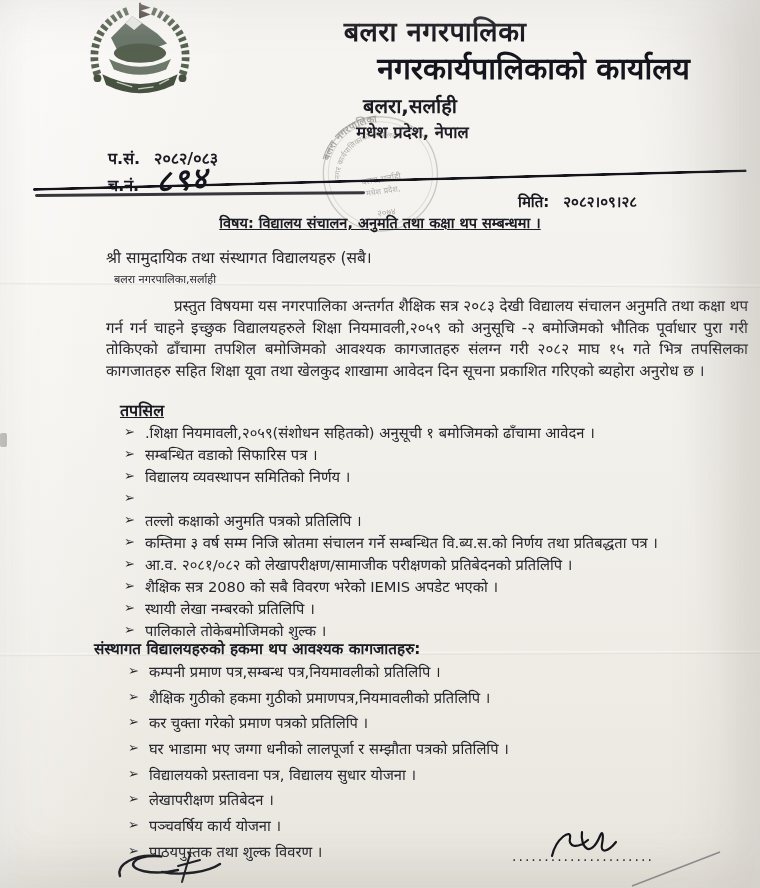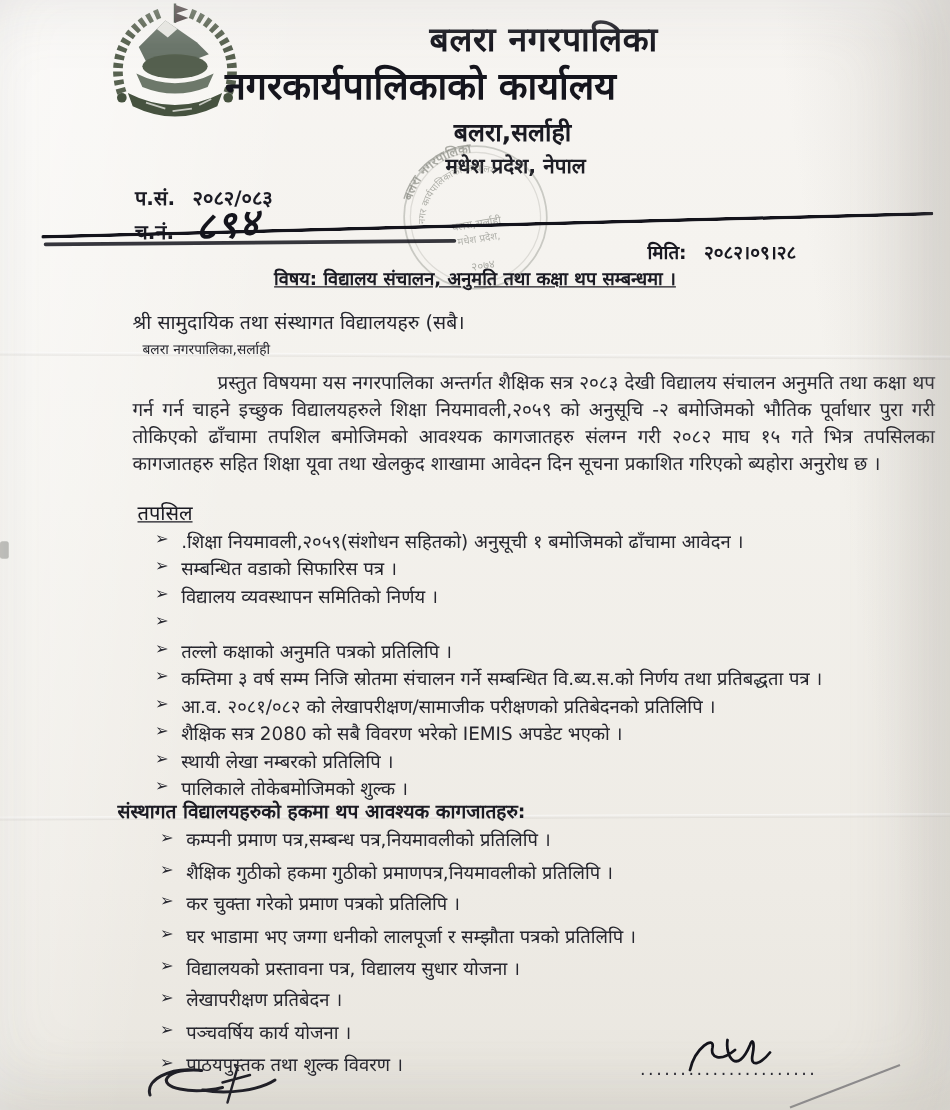--- a/index.html
+++ b/index.html
@@ -12,21 +12,21 @@
       linear-gradient(180deg,#f7f5f2 0%,#f3f1ec 45%,#eeebe5 80%,#e9e6df 100%);
   }
   .paper::after{content:"";position:absolute;inset:0;pointer-events:none;
     box-shadow:inset -34px 0 60px rgba(120,114,104,.14), inset 0 -24px 50px rgba(120,114,104,.08), inset 0 14px 30px rgba(255,255,255,.35);}
   .abs{position:absolute;}
   .crease{position:absolute;left:0;width:760px;height:3px;pointer-events:none;
     background:linear-gradient(180deg,rgba(255,255,255,.7),rgba(150,145,138,.16));}
   .smudge{position:absolute;left:0;top:433px;width:7px;height:14px;background:#a7a7a2;border-radius:2px;opacity:.8;}
 
   .t1{left:205px;top:12px;width:460px;text-align:center;font-size:27px;font-weight:700;color:#15151d;letter-spacing:.5px;}
-  .t2{left:180px;top:47px;width:510px;text-align:left;font-size:30px;font-weight:700;color:#15151d;}
+  .t2{left:180px;top:47px;width:510px;text-align:right;font-size:30px;font-weight:700;color:#15151d;}
   .t3{left:150px;top:92px;width:520px;text-align:center;font-size:20px;font-weight:700;color:#1a1a22;}
   .t4{left:150px;top:120px;width:525px;text-align:center;font-size:16.5px;font-weight:700;color:#1d1d25;}
 
   .refline{font-size:16px;font-weight:700;color:#1b1b24;display:flex;gap:14px;}
   .psn{left:108px;top:147px;}
   .chn{left:108px;top:174px;}
   .chn-value{left:156px;top:158px;font-size:30px;font-weight:700;font-style:italic;
     transform:rotate(-5deg);color:#14141c;letter-spacing:2px;}
 
   .rule1{left:33px;top:188px;width:714px;border-top:3.5px solid #14141c;transform:rotate(-1.5deg);transform-origin:left center;border-radius:2px;}
@@ -34,21 +34,21 @@
 
   .miti{left:518px;top:191px;font-size:15px;font-weight:700;color:#181820;}
   .subject{left:0;top:212px;width:760px;text-align:center;font-size:14.5px;font-weight:700;color:#1b1b23;text-decoration:underline;}
 
   .addr1{left:106px;top:246px;font-size:15.5px;color:#26262e;}
   .addr2{left:114px;top:271px;font-size:11px;color:#26262e;}
 
   .bodytext{left:106px;top:296px;width:642px;font-size:15.1px;line-height:21.5px;
     text-align:justify;text-indent:68px;color:#282830;}
 
-  .tapasil-h{left:110px;top:399px;font-size:16px;font-weight:400;text-decoration:underline;color:#1a1a22;}
+  .tapasil-h{left:120px;top:399px;font-size:16px;font-weight:700;text-decoration:underline;color:#1a1a22;}
 
   .list{display:flex;flex-direction:column;}
   .list1{left:124px;top:422px;width:622px;}
   .list1 .lrow{height:22px;}
   .list2{left:128px;top:661px;width:618px;}
   .list2 .lrow{height:25.7px;}
   .lrow{display:flex;align-items:flex-start;gap:10px;font-size:14.7px;color:#26262e;}
   .blt{font-size:13px;line-height:19px;color:#2a2a32;flex:0 0 auto;}
   .ltx{white-space:nowrap;}
 

